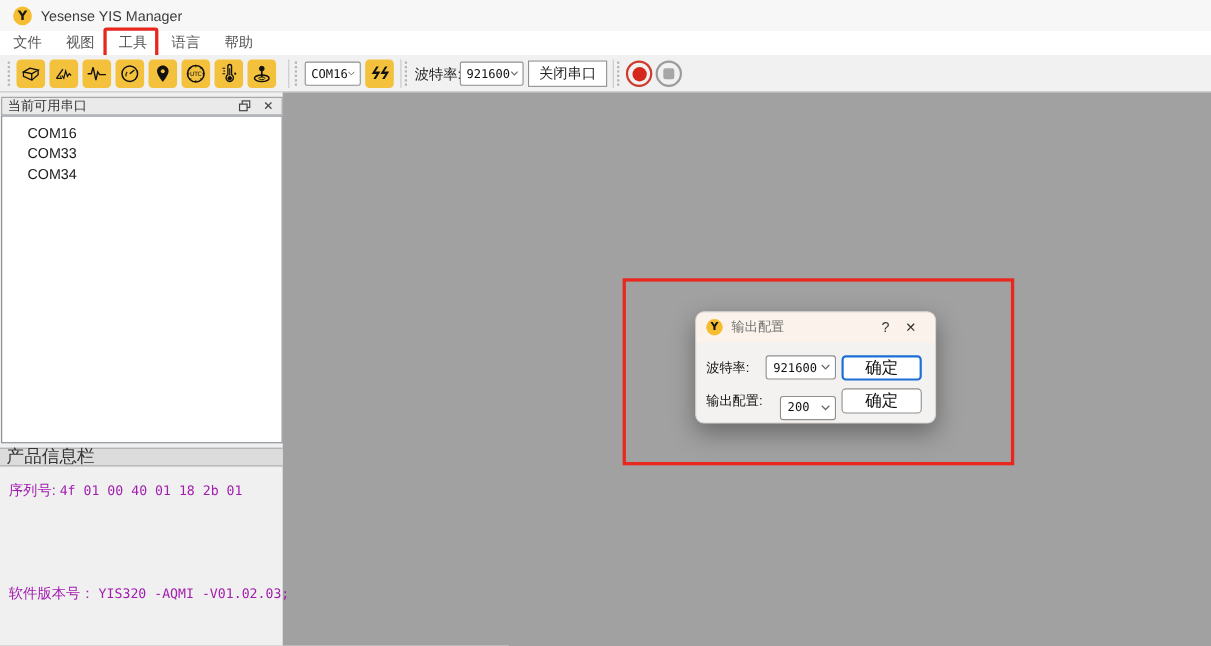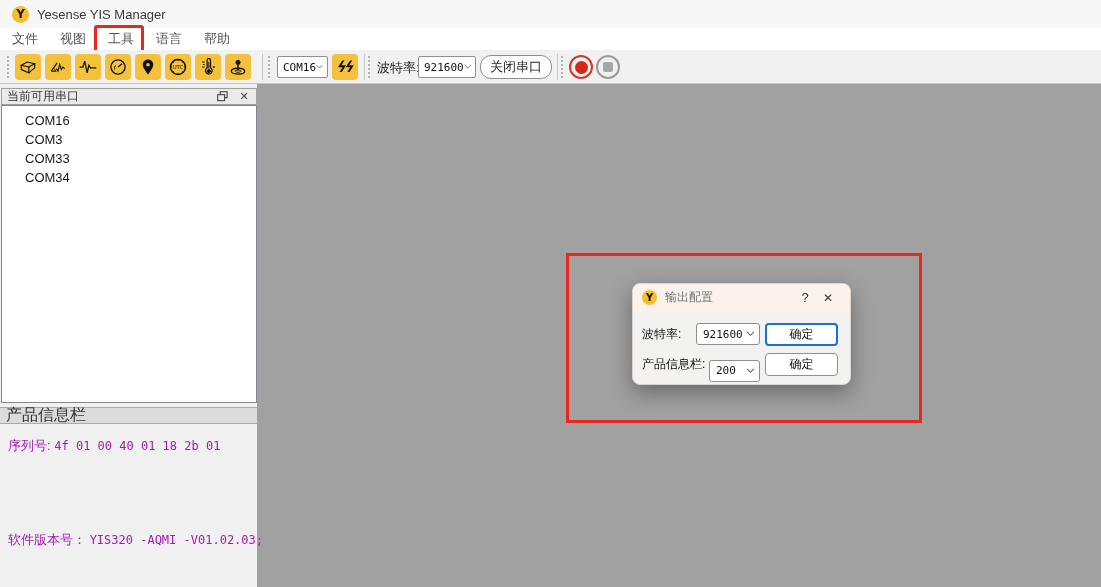--- a/index.html
+++ b/index.html
@@ -37,21 +37,21 @@
   .ybtn svg{ display:block; }
   .bolts{ font-family:"DejaVu Sans",sans-serif; font-weight:bold; font-style:italic;
     font-size:15px; color:#111; letter-spacing:-2px; transform:skewX(-6deg);}
   .combo{ position:absolute; height:22px; background:#fff; border:1px solid #8f8f8f;
     border-radius:2px; display:flex; align-items:center; justify-content:space-between;
     padding:0 4px 0 5px; cursor:pointer;}
   .combo .val{ font-family:"DejaVu Sans Mono",monospace; font-size:11px; color:#111;}
   .chev{ width:9px; height:6px; }
   .tb-label{ position:absolute; top:59px; font-size:13px; color:#222; }
   .tb-btn{ position:absolute; top:55px; height:24px; background:#fff;
-    border:1px solid #8f8f8f; border-radius:11px; font-size:13px; color:#222;
+    border:1px solid #8f8f8f; border-radius:0; font-size:13px; color:#222;
     display:flex; align-items:center; justify-content:center; cursor:pointer;}
   .rec-btn{ position:absolute; top:55px; width:24px; height:24px; border-radius:50%;
     border:2px solid #cf3a2b; display:flex; align-items:center; justify-content:center; cursor:pointer;}
   .rec-btn .dot{ width:13px; height:13px; border-radius:50%; background:#d6281a;}
   .stop-btn{ position:absolute; top:55px; width:24px; height:24px; border-radius:50%;
     border:2px solid #9b9b9b; display:flex; align-items:center; justify-content:center; cursor:pointer;}
   .stop-btn .sq{ width:10px; height:10px; border-radius:2px; background:#a7a7a7;}
 
   
   .dock-header{ position:absolute; left:1px; top:88px; width:256px; height:17px;
@@ -87,21 +87,21 @@
   .dlg-help{ width:20px; text-align:center; font-size:13px; color:#333; cursor:pointer;}
   .dlg-close{ width:26px; text-align:center; font-size:12px; color:#333; cursor:pointer;}
   .dlg-row{ position:absolute; left:0; width:219px; height:24px;
     display:flex; align-items:center;}
   .dlg-row .lbl{ font-size:12px; color:#111; position:absolute; left:9px;}
   .dlg-combo{ position:absolute; height:22px; background:#fff; border:1px solid #8f8f8f;
     border-radius:3px; display:flex; align-items:center; justify-content:space-between;
     padding:0 4px 0 6px; cursor:pointer;}
   .dlg-combo .val{ font-family:"DejaVu Sans Mono",monospace; font-size:11px; color:#111;}
   .dlg-btn{ position:absolute; left:132px; width:73px; height:23px; background:#fff;
-    border:1px solid #8f8f8f; border-radius:4px; font-size:12px; color:#111;
+    border:1px solid #8f8f8f; border-radius:4px; font-size:15px; color:#111;
     display:flex; align-items:center; justify-content:center; cursor:pointer;font-family:Liberation Serif, serif;}
   .dlg-btn.focused{ border:2px solid #1c6fd4; }
 </style>
 </head>
 <body>
 
 <div class="titlebar">
   <div class="app-logo">Y</div>
   <div class="app-title">Yesense YIS Manager</div>
 </div>
@@ -219,21 +219,20 @@
   <span class="dock-ico">
     <svg width="11" height="11" viewBox="0 0 12 12" fill="none" stroke="#444" stroke-width="1.2">
       <rect x="3.5" y="0.8" width="7.5" height="6.5"></rect>
         <rect x="0.8" y="4" width="7.5" height="6.5" fill="#eaeaea"></rect>
     </svg>
   </span>
   <span class="dock-ico">✕</span>
 </div>
 <div class="port-list">
   <div class="port-item">COM16</div>
-  <div class="port-item">COM3</div>
   <div class="port-item">COM33</div>
   <div class="port-item">COM34</div>
 </div>
 
 <div class="info-header">
   <span>产品信息栏</span>
 </div>
 <div class="info-row" style="top:437px">
   <span>序列号:</span>
   <span class="v">4f 01 00 40 01 18 2b 01</span>
@@ -256,21 +255,21 @@
     <div class="dlg-combo" style="left:63px; width:64px;">
       <span class="val">921600</span>
       <svg class="chev" viewBox="0 0 10 7">
           <polyline points="1,1 5,5 9,1" fill="none" stroke="#666" stroke-width="1.3"></polyline>
         </svg>
     </div>
     <button class="dlg-btn focused">确定</button>
   </div>
 
   <div class="dlg-row" style="top:68px">
-    <span class="lbl">产品信息栏:</span>
+    <span class="lbl">输出配置:</span>
     <div class="dlg-combo" style="left:76px; width:51px;margin-top:13px;">
       <span class="val">200</span>
       <svg class="chev" viewBox="0 0 10 7">
           <polyline points="1,1 5,5 9,1" fill="none" stroke="#666" stroke-width="1.3"></polyline>
         </svg>
     </div>
     <button class="dlg-btn">确定</button>
   </div>
 </div>
 

